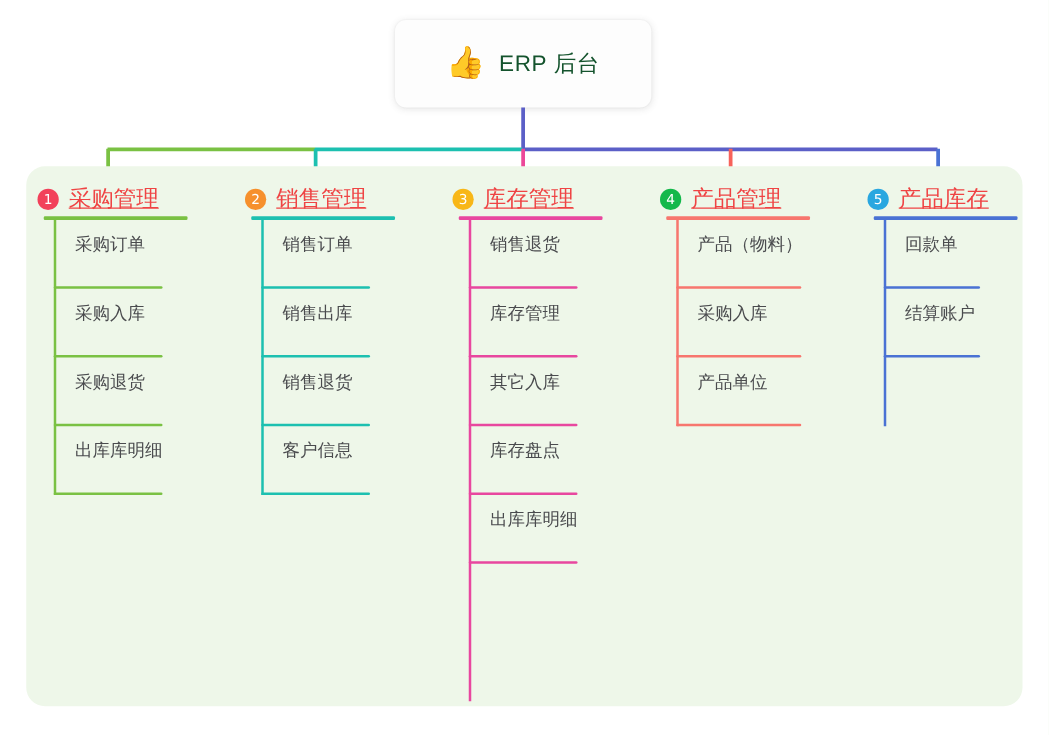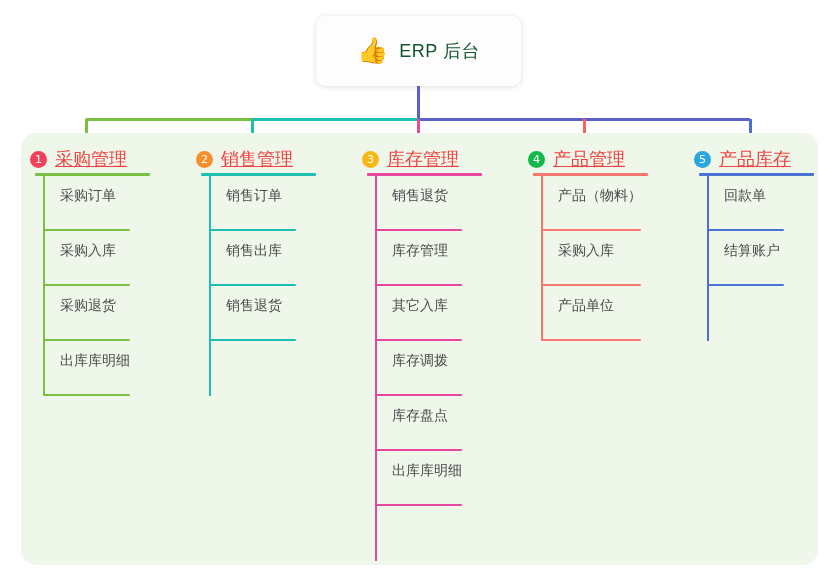--- a/index.html
+++ b/index.html
@@ -130,20 +130,24 @@
             <span class="leaf-rule" style="background: rgb(28, 192, 176); width: 87px;"></span>
           </div>
           <div class="leaf">
             <span class="leaf-label">销售出库</span>
             <span class="leaf-rule" style="background: rgb(28, 192, 176); width: 87px;"></span>
           </div>
           <div class="leaf">
             <span class="leaf-label">销售退货</span>
             <span class="leaf-rule" style="background: rgb(28, 192, 176); width: 87px;"></span>
           </div>
+          <div class="leaf">
+            <span class="leaf-label">客户信息</span>
+            <span class="leaf-rule" style="background: rgb(28, 192, 176); width: 87px;"></span>
+          </div>
         </div>
       </div>
       <div class="col" style="left: 362px;">
         <div class="col-head">
           <span class="badge" style="background: rgb(248, 183, 23);">3</span>
           <span class="head-label">库存管理</span>
           <span class="head-rule" style="background: rgb(232, 71, 159); width: 115px;"></span>
         </div>
         <div class="leaves">
           <div class="spine" style="background: rgb(232, 71, 159); height: 385px;"></div>
@@ -153,24 +157,20 @@
           </div>
           <div class="leaf">
             <span class="leaf-label">库存管理</span>
             <span class="leaf-rule" style="background: rgb(232, 71, 159); width: 87px;"></span>
           </div>
           <div class="leaf">
             <span class="leaf-label">其它入库</span>
             <span class="leaf-rule" style="background: rgb(232, 71, 159); width: 87px;"></span>
           </div>
           <div class="leaf">
-            <span class="leaf-label">库存调拨</span>
-            <span class="leaf-rule" style="background: rgb(232, 71, 159); width: 87px;"></span>
-          </div>
-          <div class="leaf">
             <span class="leaf-label">库存盘点</span>
             <span class="leaf-rule" style="background: rgb(232, 71, 159); width: 87px;"></span>
           </div>
           <div class="leaf">
             <span class="leaf-label">出库库明细</span>
             <span class="leaf-rule" style="background: rgb(232, 71, 159); width: 87px;"></span>
           </div>
         </div>
       </div>
       <div class="col" style="left: 528px;">

